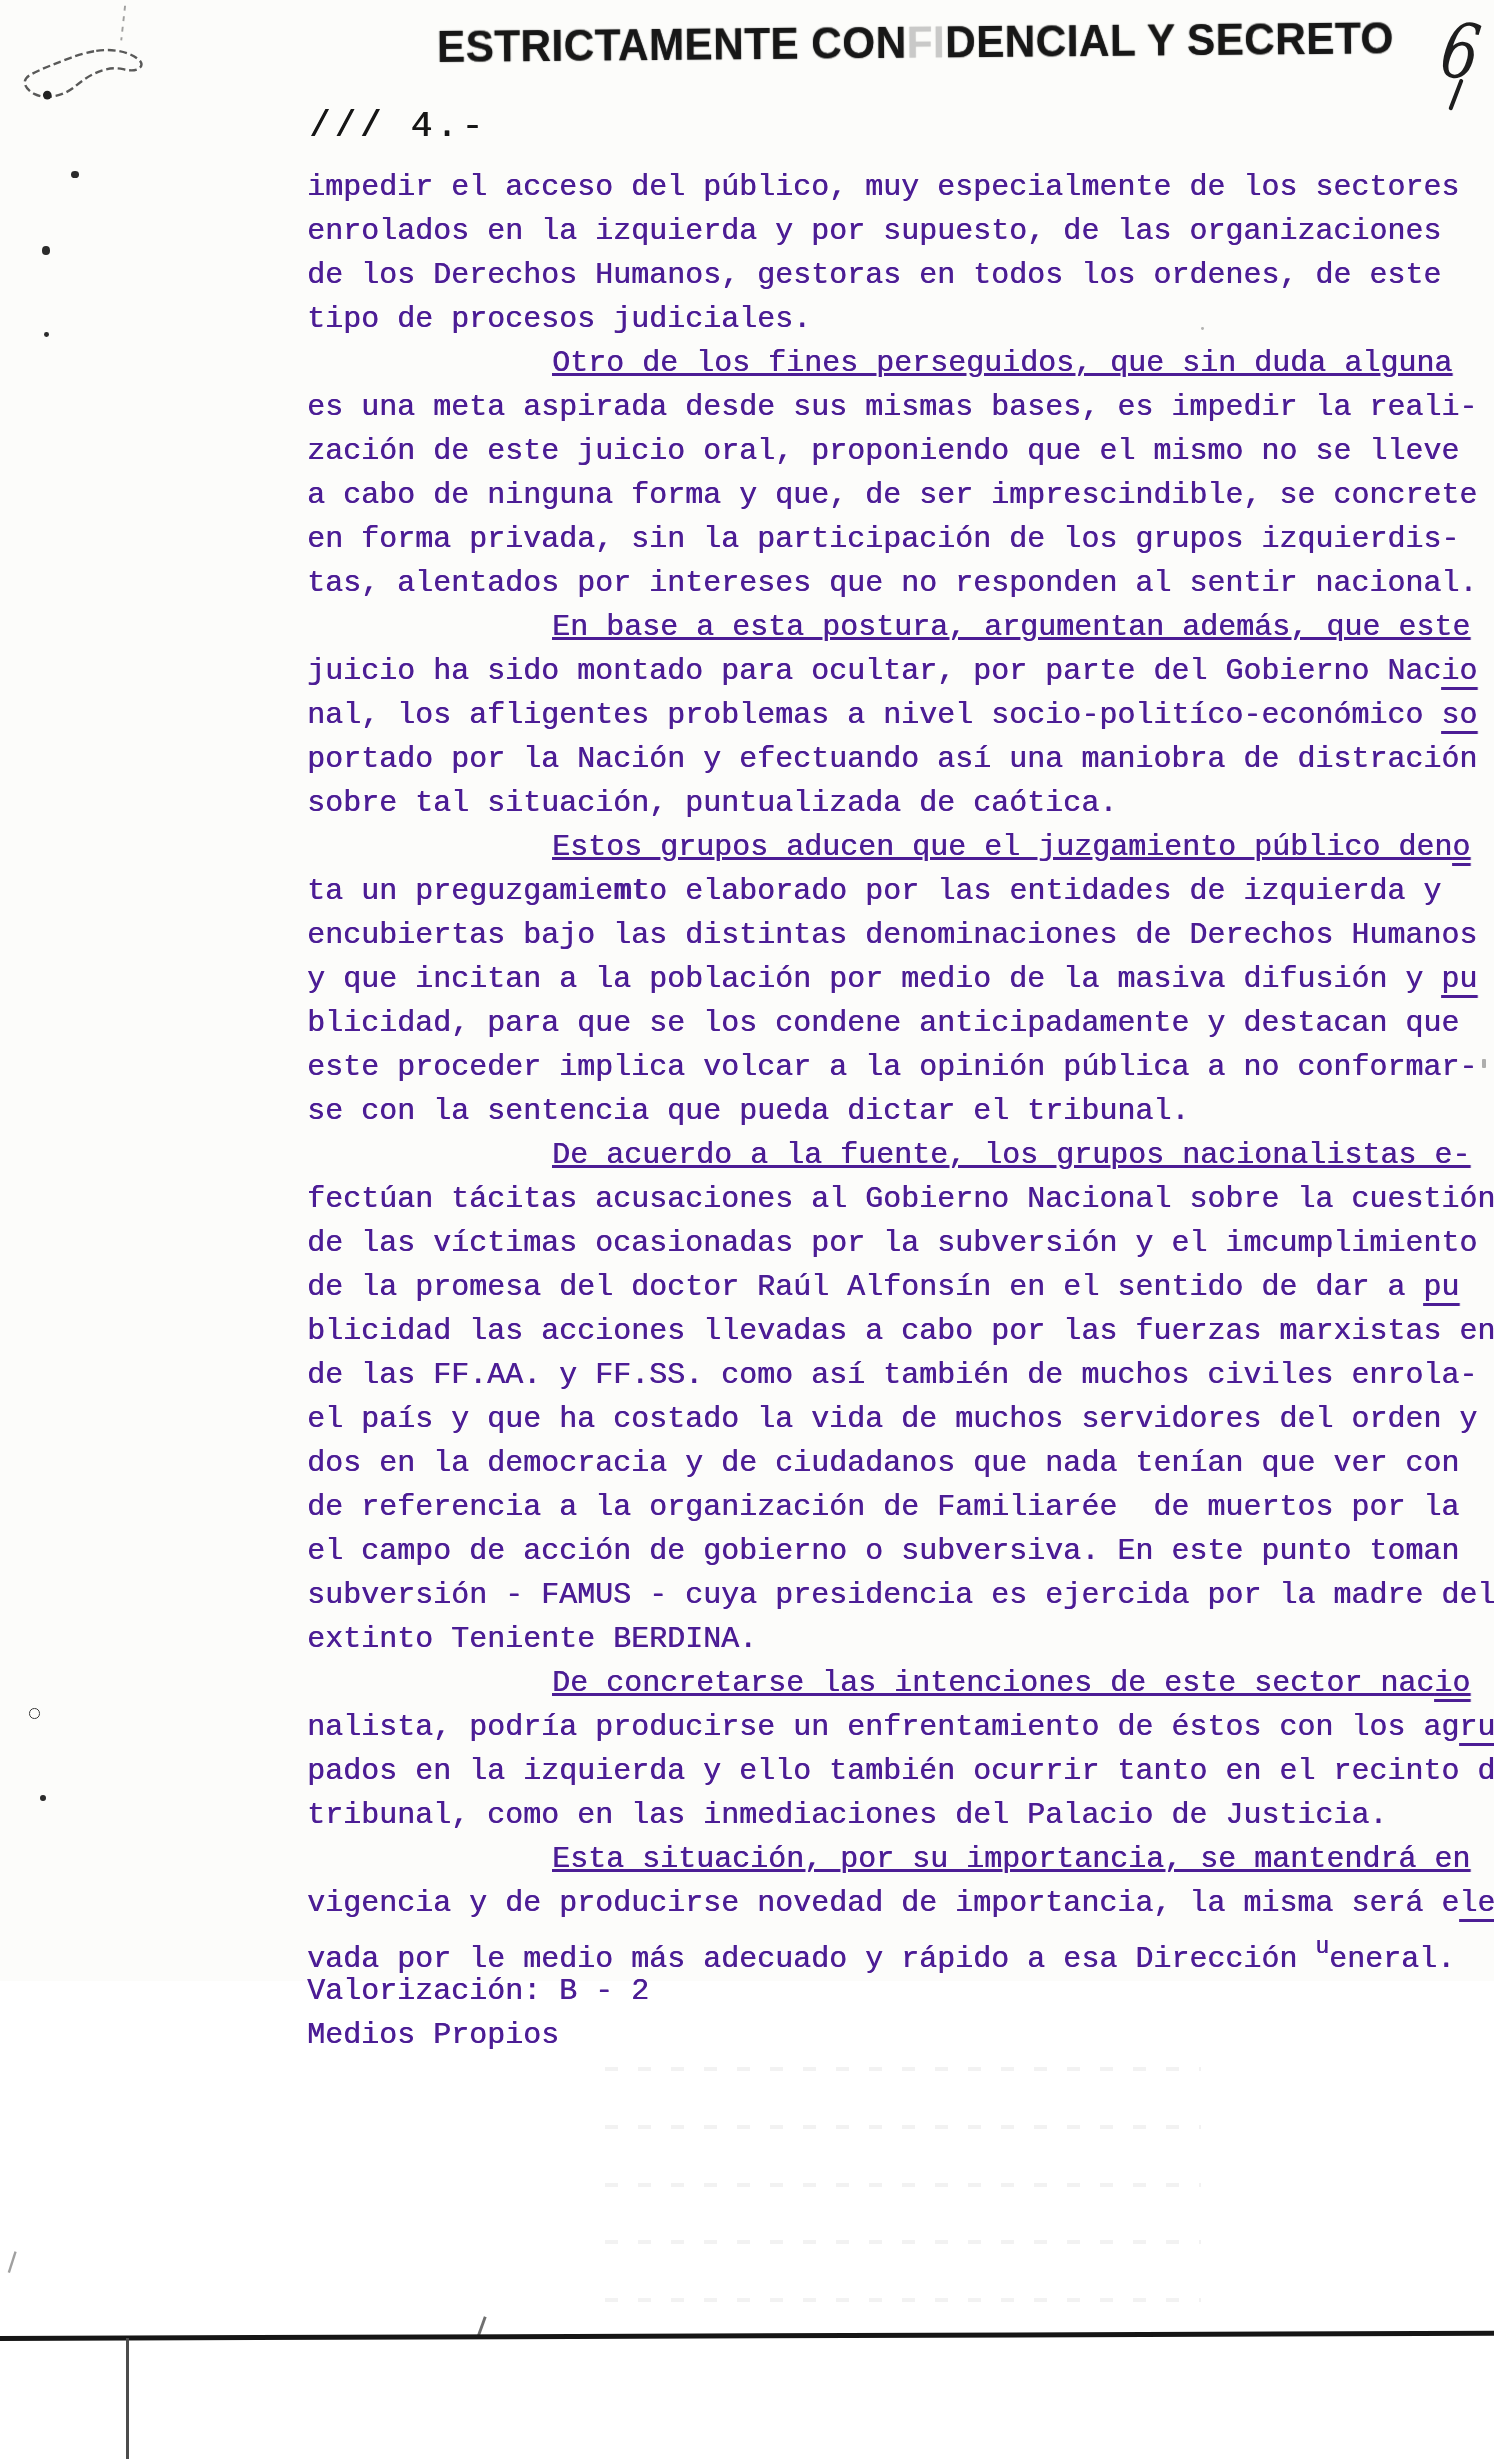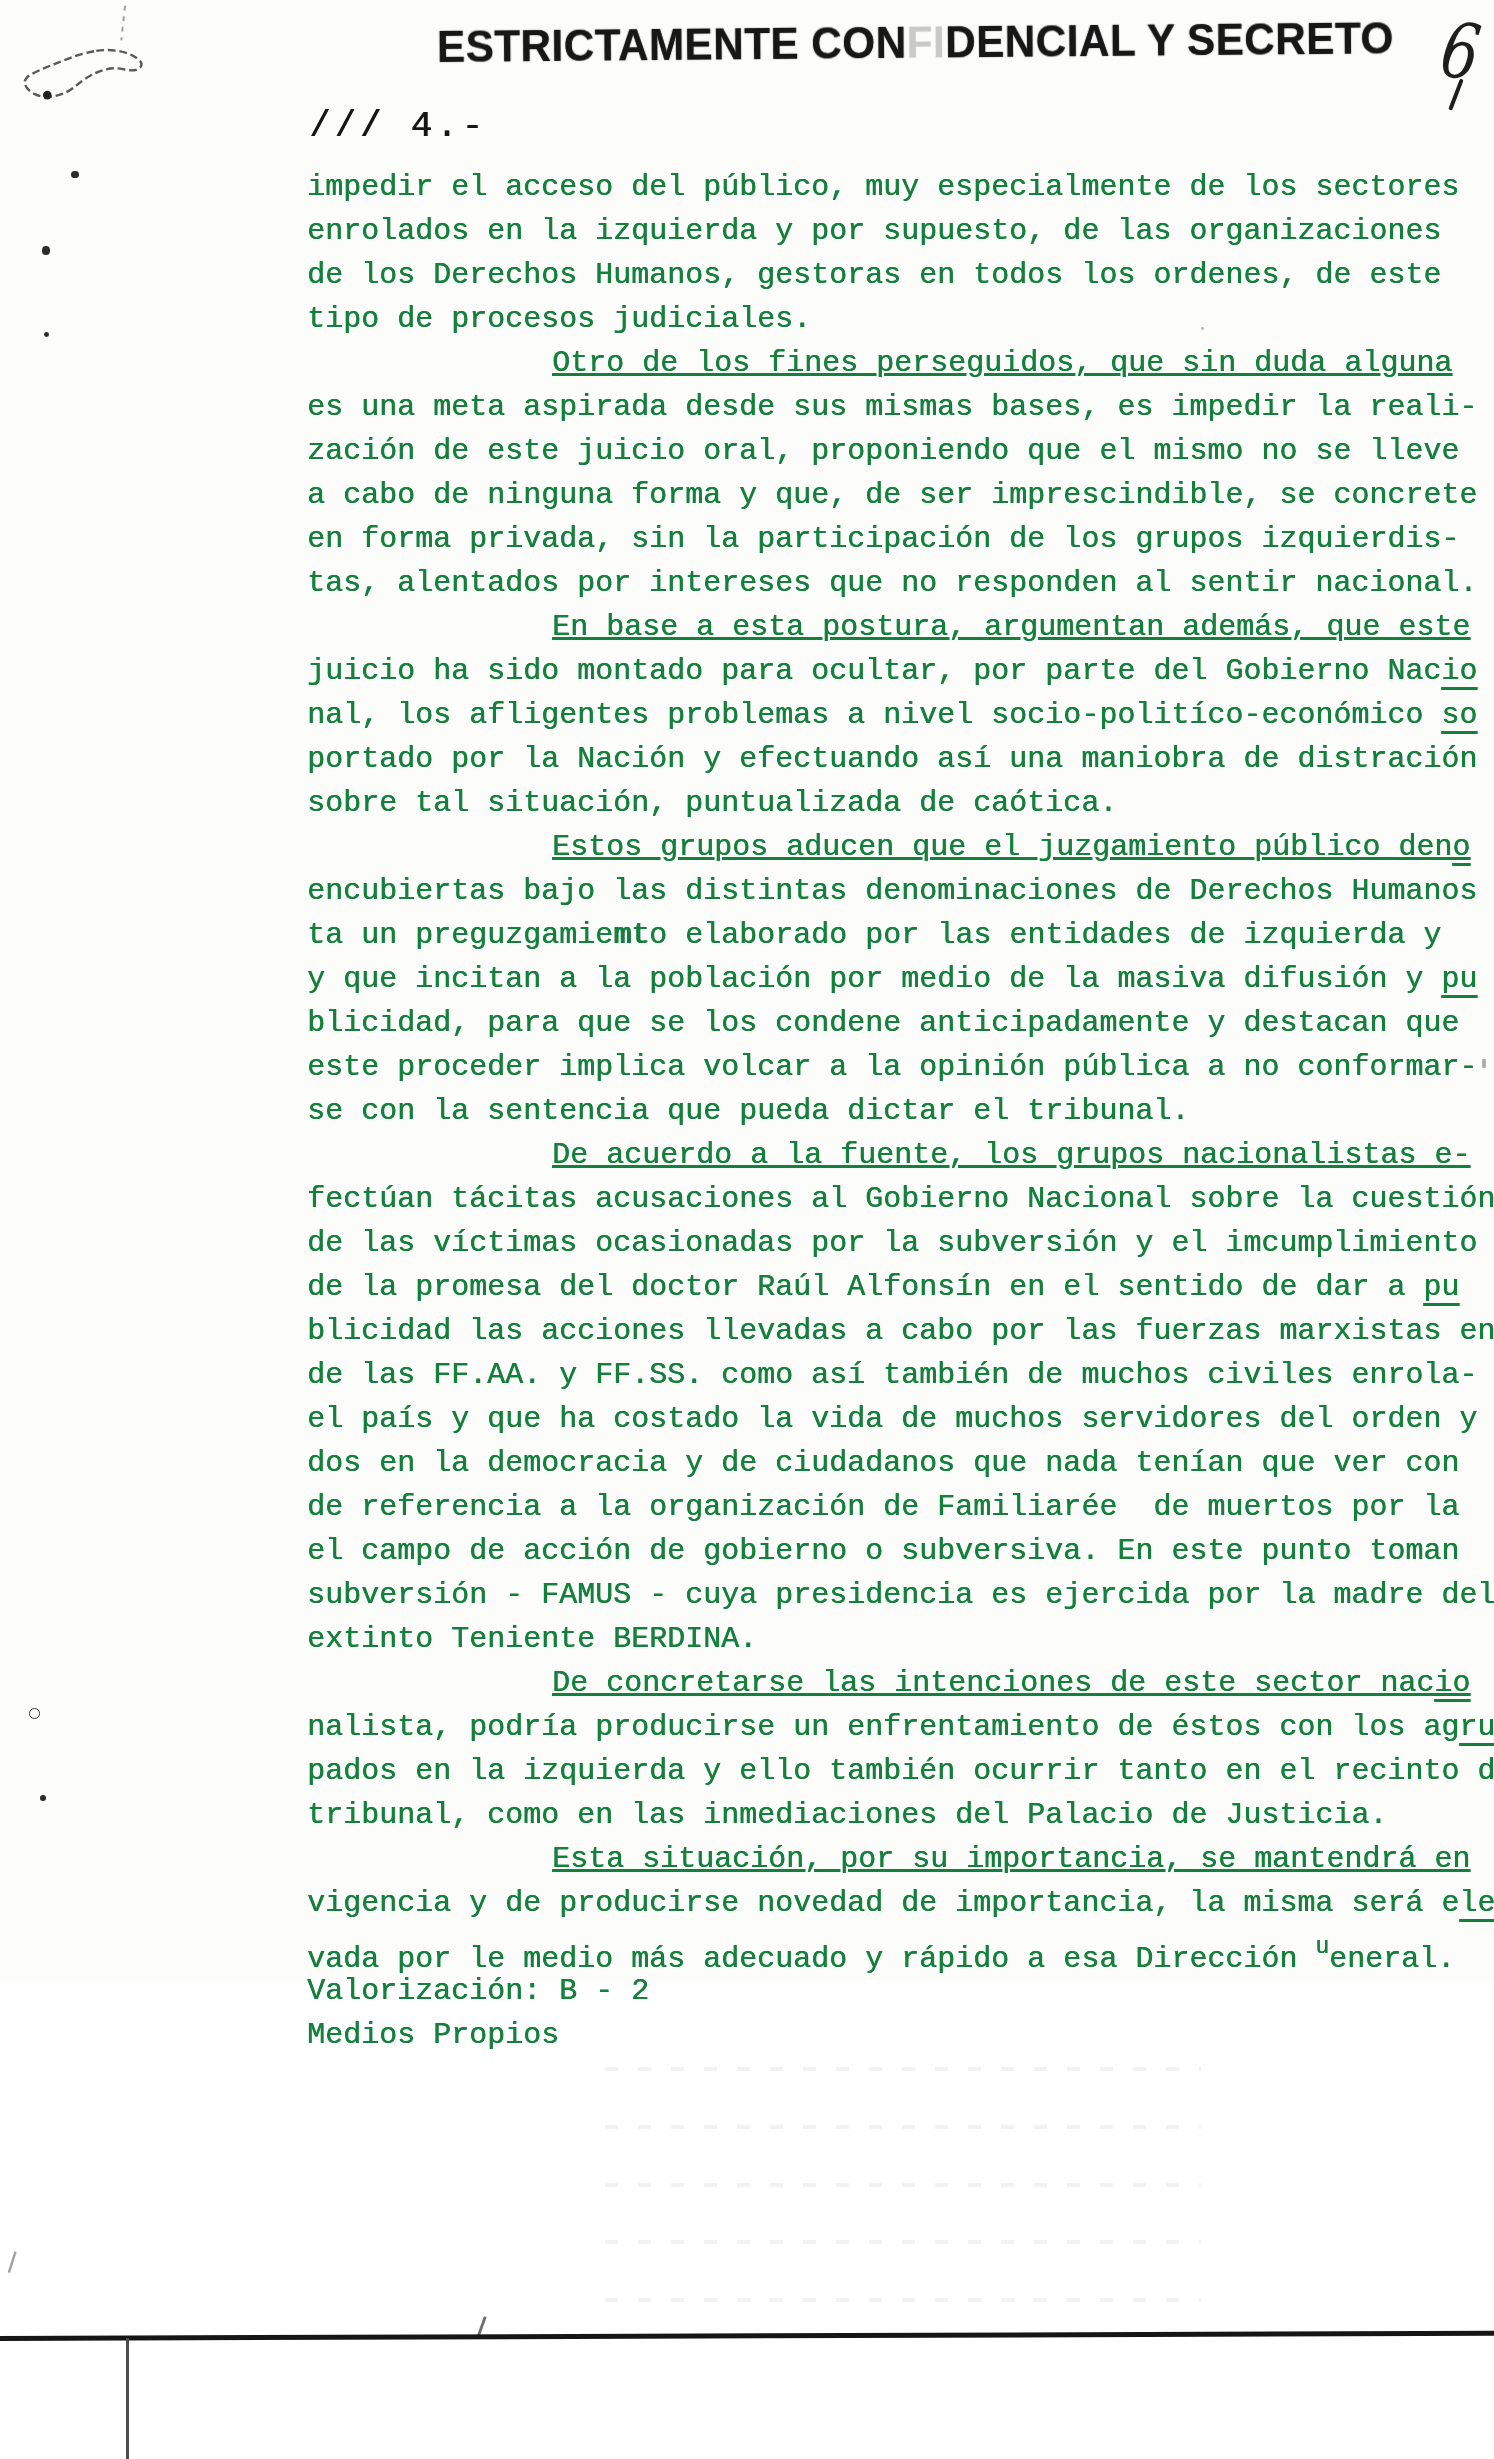--- a/index.html
+++ b/index.html
@@ -52,21 +52,21 @@
     font-size:36px; letter-spacing:3.8px;
     color:#161616;
     text-shadow:0.6px 0 0 currentColor;
     white-space:pre;
   }
 
   
   .doc-lines {
     position:absolute; left:307px; top:165px; width:1172px;
     font-size:30px; line-height:44px;
-    color:#15803d;
+    color:#4c1d95;
     text-shadow:0.5px 0 0 currentColor;
   }
   .line { height:44px; white-space:pre; }
   .line.indent { padding-left:245px;text-decoration:underline; }
   .line span.u {
     text-decoration:underline;
     text-decoration-thickness:2.9px;
     text-underline-offset:7.7px;
   }
   .line span.sup { vertical-align:14.4px; font-size:23px; }
@@ -114,22 +114,22 @@
       <div class="line"><span>zación de este juicio oral, proponiendo que el mismo no se lleve</span></div>
       <div class="line"><span>a cabo de ninguna forma y que, de ser imprescindible, se concrete</span></div>
       <div class="line"><span>en forma privada, sin la participación de los grupos izquierdis-</span></div>
       <div class="line"><span>tas, alentados por intereses que no responden al sentir nacional.</span></div>
       <div class="line indent"><span>En base a esta postura, argumentan además, que este</span></div>
       <div class="line"><span>juicio ha sido montado para ocultar, por parte del Gobierno Nac</span><span class="u">io</span></div>
       <div class="line"><span>nal, los afligentes problemas a nivel socio-politíco-económico </span><span class="u">so</span></div>
       <div class="line"><span>portado por la Nación y efectuando así una maniobra de distración</span></div>
       <div class="line"><span>sobre tal situación, puntualizada de caótica.</span></div>
       <div class="line indent"><span>Estos grupos aducen que el juzgamiento público den</span><span class="u">o</span></div>
+      <div class="line"><span>ta un preguzgamie</span><span class="ov">mt</span><span>o elaborado por las entidades de izquierda y</span></div>
       <div class="line"><span>encubiertas bajo las distintas denominaciones de Derechos Humanos</span></div>
-      <div class="line"><span>ta un preguzgamie</span><span class="ov">mt</span><span>o elaborado por las entidades de izquierda y</span></div>
       <div class="line"><span>y que incitan a la población por medio de la masiva difusión y </span><span class="u">pu</span></div>
       <div class="line"><span>blicidad, para que se los condene anticipadamente y destacan que</span></div>
       <div class="line"><span>este proceder implica volcar a la opinión pública a no conformar-</span></div>
       <div class="line"><span>se con la sentencia que pueda dictar el tribunal.</span></div>
       <div class="line indent"><span>De acuerdo a la fuente, los grupos nacionalistas e-</span></div>
       <div class="line"><span>fectúan tácitas acusaciones al Gobierno Nacional sobre la cuestión</span></div>
       <div class="line"><span>de las víctimas ocasionadas por la subversión y el imcumplimiento</span></div>
       <div class="line"><span>de la promesa del doctor Raúl Alfonsín en el sentido de dar a </span><span class="u">pu</span></div>
       <div class="line"><span>blicidad las acciones llevadas a cabo por las fuerzas marxistas en</span></div>
       <div class="line"><span>de las FF.AA. y FF.SS. como así también de muchos civiles enrola-</span></div>

